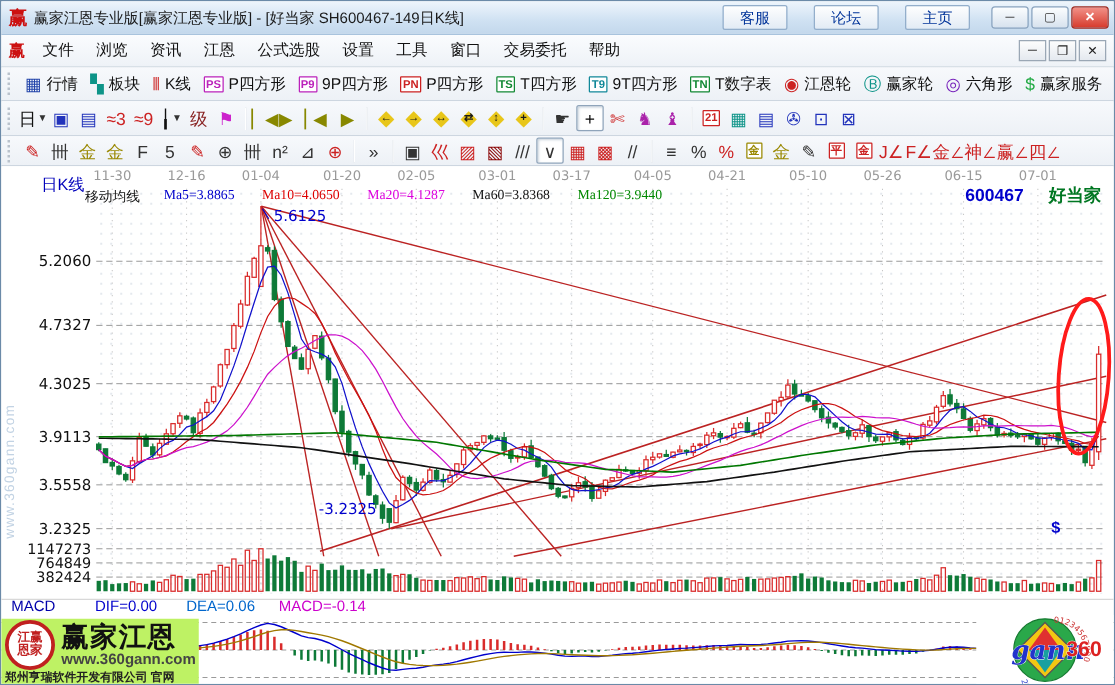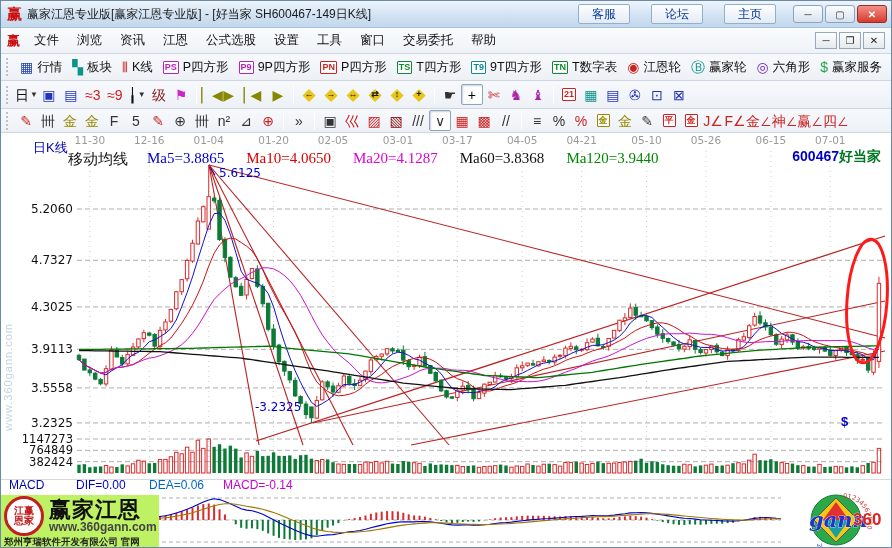--- a/index.html
+++ b/index.html
@@ -47,23 +47,23 @@
   .dd{font-size:8px;color:#333;margin-left:1px;}
   .dmd{color:#e8c61a;font-size:17px;position:relative;line-height:17px;}
   .dmd i{position:absolute;left:50%;top:50%;transform:translate(-50%,-52%);
     font-size:9px;color:#1a1a1a;font-style:normal;font-weight:bold;}
   
   .chartwrap{position:relative;height:346px;background:#fff;}
   .dots{position:absolute;left:76px;top:18px;width:808px;height:324px;pointer-events:none;
     background-image:radial-gradient(#c9d2dc 0.7px, transparent 0.7px);background-size:8px 8px;opacity:.5;}
   .chartwrap svg{position:absolute;left:0;top:0;}
   .panel-label{position:absolute;left:6px;top:6px;font-size:13px;color:#0000bb;margin-left:26px;}
-  .ma-line{position:absolute;left:67px;top:17px;display:flex;gap:19px;font-size:15px;white-space:nowrap;}
+  .ma-line{position:absolute;left:67px;top:17px;display:flex;gap:19px;font-size:11px;white-space:nowrap;}
   .stock-label{position:absolute;right:10px;top:15px;font-size:14px;font-weight:bold;}
-  .stock-label .code{color:#0000cc;margin-right:0;}
+  .stock-label .code{color:#0000cc;margin-right:20px;}
   .stock-label .name{color:#007722;}
   .watermark{position:absolute;left:1px;top:190px;writing-mode:vertical-rl;transform:rotate(180deg);
     font-size:11px;color:#c2d3e4;letter-spacing:1px;}
   
   .macdrow{height:13px;position:relative;background:#fff;border-top:1px solid #d8d8d8;font-size:12px;line-height:13px;}
   .macdrow span{position:absolute;top:-1px;white-space:nowrap;}
   
   .footer{height:57px;position:relative;background:#fff;}
   .footer svg{position:absolute;left:0;top:0;}
   .brandbox{position:absolute;left:0;top:3px;width:158px;height:57px;background:#bef264;padding:1px 0 14px 3px;}

